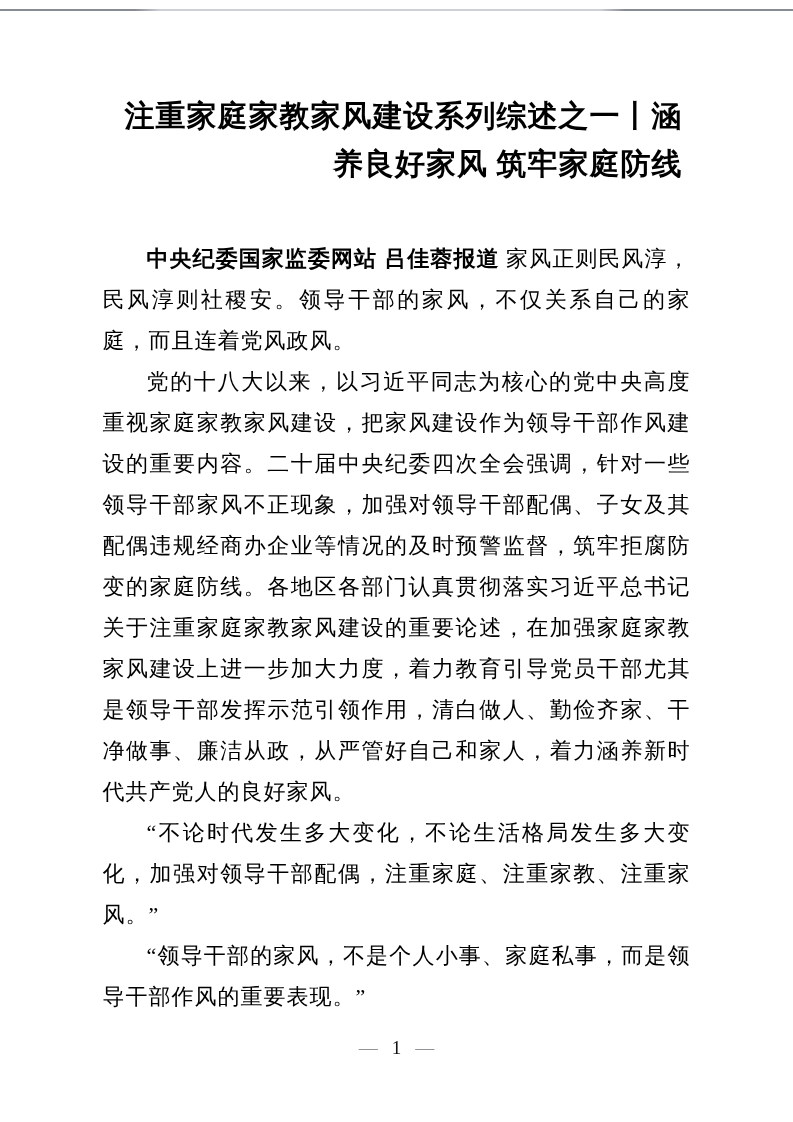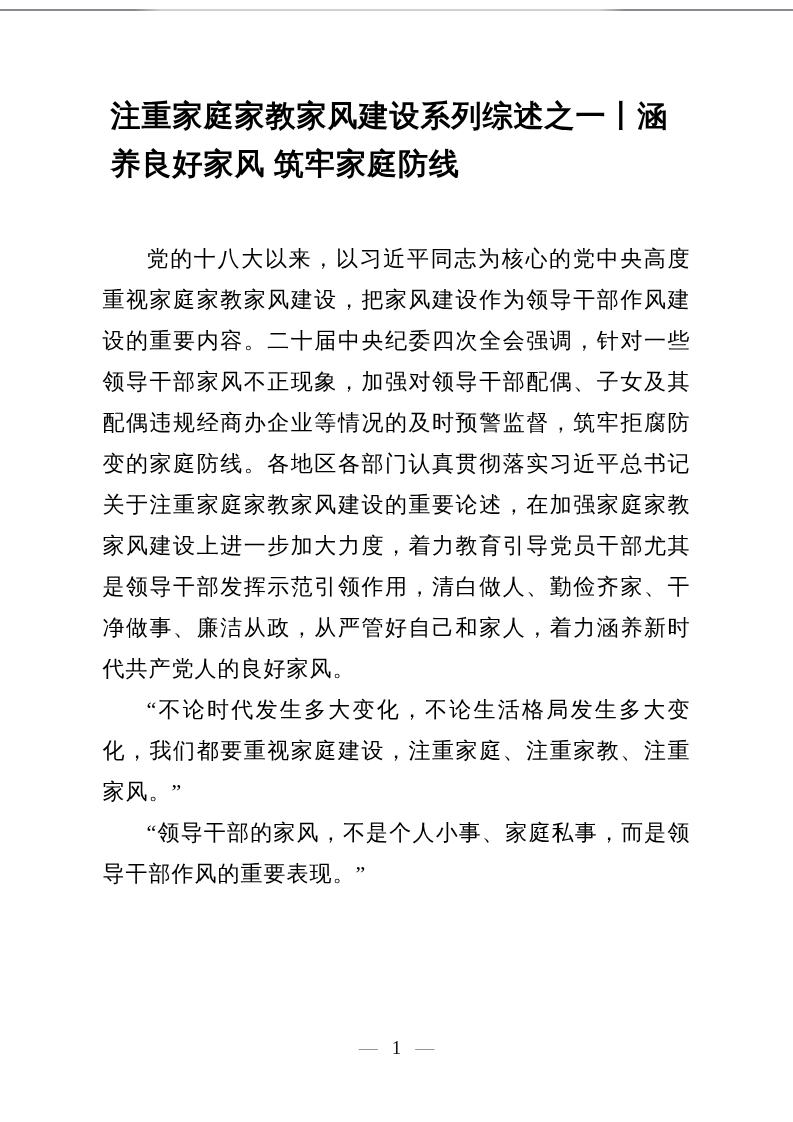--- a/index.html
+++ b/index.html
@@ -26,21 +26,21 @@
       #878c92 0px, #878c92 135px,
       #cdd0d4 160px, #cdd0d4 600px,
       #878c92 625px, #878c92 100%);
   }
   .title {
     width: 572px;
     margin: 92px auto 16px auto;
     font-size: 30px;
     line-height: 48px;
     font-weight: bold;
-    text-align: left;
+    text-align: right;
     letter-spacing: 1px;
     font-family: "Liberation Serif", serif;
   }
   .content {
     width: 588px;
     margin: 50px auto 0 auto;
     font-size: 22px;
     line-height: 41px;
     text-align: justify;
     letter-spacing: 1px;
@@ -81,25 +81,28 @@
 <body>
 
 <div class="page">
 
   <div class="scan-line"></div>
 
   <h1 class="title">注重家庭家教家风建设系列综述之一丨涵养良好家风 筑牢家庭防线</h1>
 
   <div class="content">
 
+    <p>
+      <span class="lead-bold">中央纪委国家监委网站 吕佳蓉报道</span><span> 家风正则民风淳，民风淳则社稷安。领导干部的家风，不仅关系自己的家庭，而且连着党风政风。</span>
+    </p>
 
     <p>党的十八大以来，以习近平同志为核心的党中央高度重视家庭家教家风建设，把家风建设作为领导干部作风建设的重要内容。二十届中央纪委四次全会强调，针对一些领导干部家风不正现象，加强对领导干部配偶、子女及其配偶违规经商办企业等情况的及时预警监督，筑牢拒腐防变的家庭防线。各地区各部门认真贯彻落实习近平总书记关于注重家庭家教家风建设的重要论述，在加强家庭家教家风建设上进一步加大力度，着力教育引导党员干部尤其是领导干部发挥示范引领作用，清白做人、勤俭齐家、干净做事、廉洁从政，从严管好自己和家人，着力涵养新时代共产党人的良好家风。</p>
 
 
-    <p>“不论时代发生多大变化，不论生活格局发生多大变化，我们都要重视家庭建设，注重家庭、注重家教、注重家风。”</p>
+    <p>“不论时代发生多大变化，不论生活格局发生多大变化，加强对领导干部配偶，注重家庭、注重家教、注重家风。”</p>
 
     <p>“领导干部的家风，不是个人小事、家庭私事，而是领导干部作风的重要表现。”</p>
 
   </div>
 
   <div class="footer">
     <span class="dash">—</span><span class="num">1</span><span class="dash">—</span>
   </div>
 
 </div>

